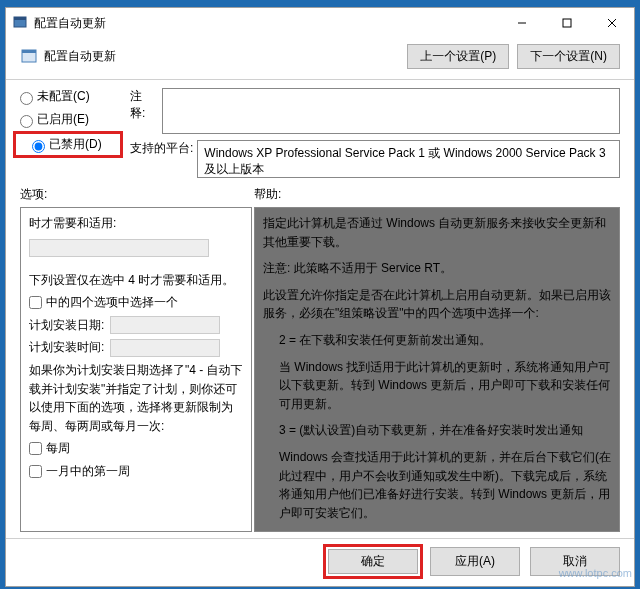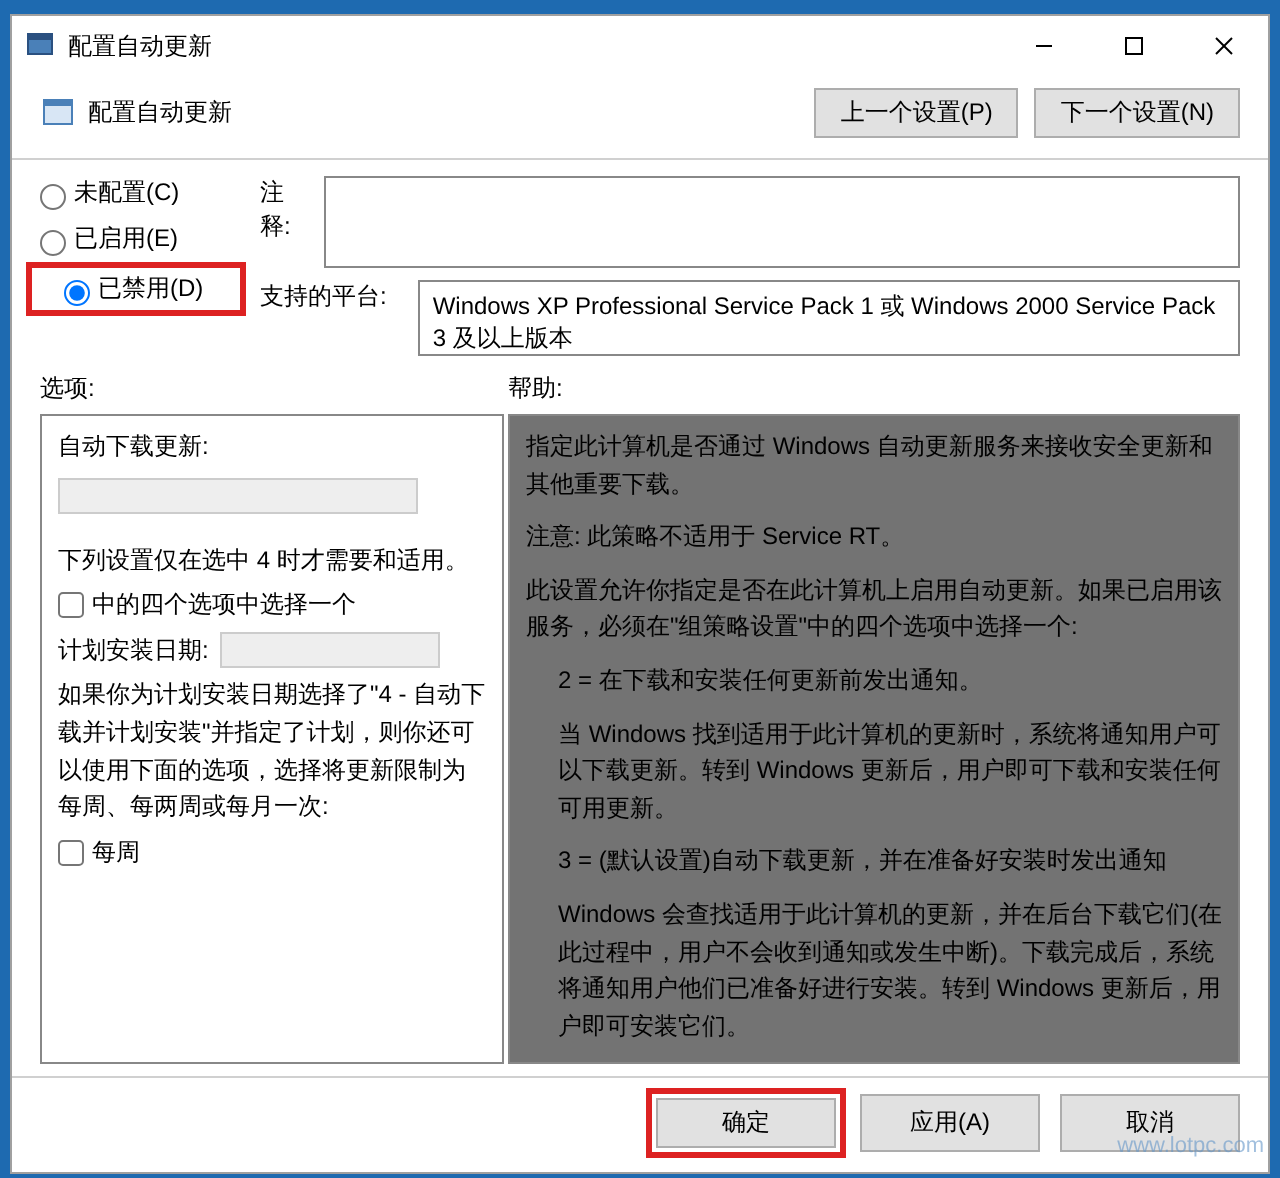--- a/index.html
+++ b/index.html
@@ -19,21 +19,21 @@
   .hr { border-top: 1px solid #d0d0d0; margin: 0; }
   .body { flex: 1; display: flex; flex-direction: column; overflow: hidden; }
   .top-area { display: flex; padding: 8px 14px 8px 14px; gap: 10px; }
   .radios { width: 100px; }
   .radio-row { display: flex; align-items: flex-end; margin-bottom: 6px; gap: 4px; font-size: 12px; }
   .radio-row input[type=radio] { width: 13px; height: 13px; }
   .disabled-row { outline: 3px solid #d22; padding: 2px 16px; margin-left: -4px; margin-bottom: 4px; }
   .rightcol { flex: 1; display: flex; flex-direction: column; gap: 6px; }
   .label { font-size: 12px; }
   .txtbox { border: 1px solid #888; background: #fff; height: 46px; width: 100%; }
-  .platform-row { display: flex; gap: 16px; align-items: flex-start; }
+  .platform-row { display: flex; gap: 4px; align-items: flex-start; }
   .platform-box { border: 1px solid #888; background: #fff; padding: 4px 6px; flex: 1; font-size: 12px; line-height: 1.35; height: 38px; }
   .columns-head { display: flex; padding: 0 14px 4px 14px; }
   .col-head-left { width: 234px; font-size: 12px; }
   .col-head-right { font-size: 12px; }
   .columns { display: flex; padding: 0 14px; gap: 2px; flex: 1; min-height: 0; }
   .panel { border: 1px solid #888; background: #737373; padding: 6px 8px; font-size: 12px; line-height: 1.55; overflow-y: scroll; }
   .left-panel { width: 232px; background:#fff;}
   .right-panel { flex: 1; }
   .panel h4 { font-weight: normal; font-size: 12px; margin-bottom: 6px; }
   .indent { padding-left: 16px; }
@@ -130,36 +130,44 @@
       </div>
     </div>
 
     <div class="columns-head">
       <div class="col-head-left">选项:</div>
       <div class="col-head-right">帮助:</div>
     </div>
 
     <div class="columns">
       <div class="panel left-panel">
-        <h4>自动下载更新:</h4>
+        <h4>时才需要和适用:</h4>
         <div class="sel" style="width:180px;margin-bottom:6px"></div>
         <div class="spacer"></div>
         <div>下列设置仅在选中 4 时才需要和适用。</div>
         <label class="check-row">
           <input type="checkbox" style="">
           <span>中的四个选项中选择一个</span>
         </label>
         <div class="sel-row">
           <span>计划安装日期:</span>
           <div class="sel"></div>
         </div>
+        <div class="sel-row">
+          <span>计划安装时间:</span>
+          <div class="sel"></div>
+        </div>
         <div>如果你为计划安装日期选择了"4 - 自动下载并计划安装"并指定了计划，则你还可以使用下面的选项，选择将更新限制为每周、每两周或每月一次:</div>
         <label class="check-row">
           <input type="checkbox" style="">
           <span>每周</span>
+        </label>
+        <label class="check-row">
+          <input type="checkbox" style="">
+          <span>一月中的第一周</span>
         </label>
       </div>
 
       <div class="panel right-panel">
         <p class="help-p">指定此计算机是否通过 Windows 自动更新服务来接收安全更新和其他重要下载。</p>
         <p class="help-p">注意: 此策略不适用于 Service RT。</p>
         <p class="help-p">此设置允许你指定是否在此计算机上启用自动更新。如果已启用该服务，必须在"组策略设置"中的四个选项中选择一个:</p>
         <p class="help-p indent">2 = 在下载和安装任何更新前发出通知。</p>
         <p class="help-p indent">当 Windows 找到适用于此计算机的更新时，系统将通知用户可以下载更新。转到 Windows 更新后，用户即可下载和安装任何可用更新。</p>
         <p class="help-p indent">3 = (默认设置)自动下载更新，并在准备好安装时发出通知</p>

